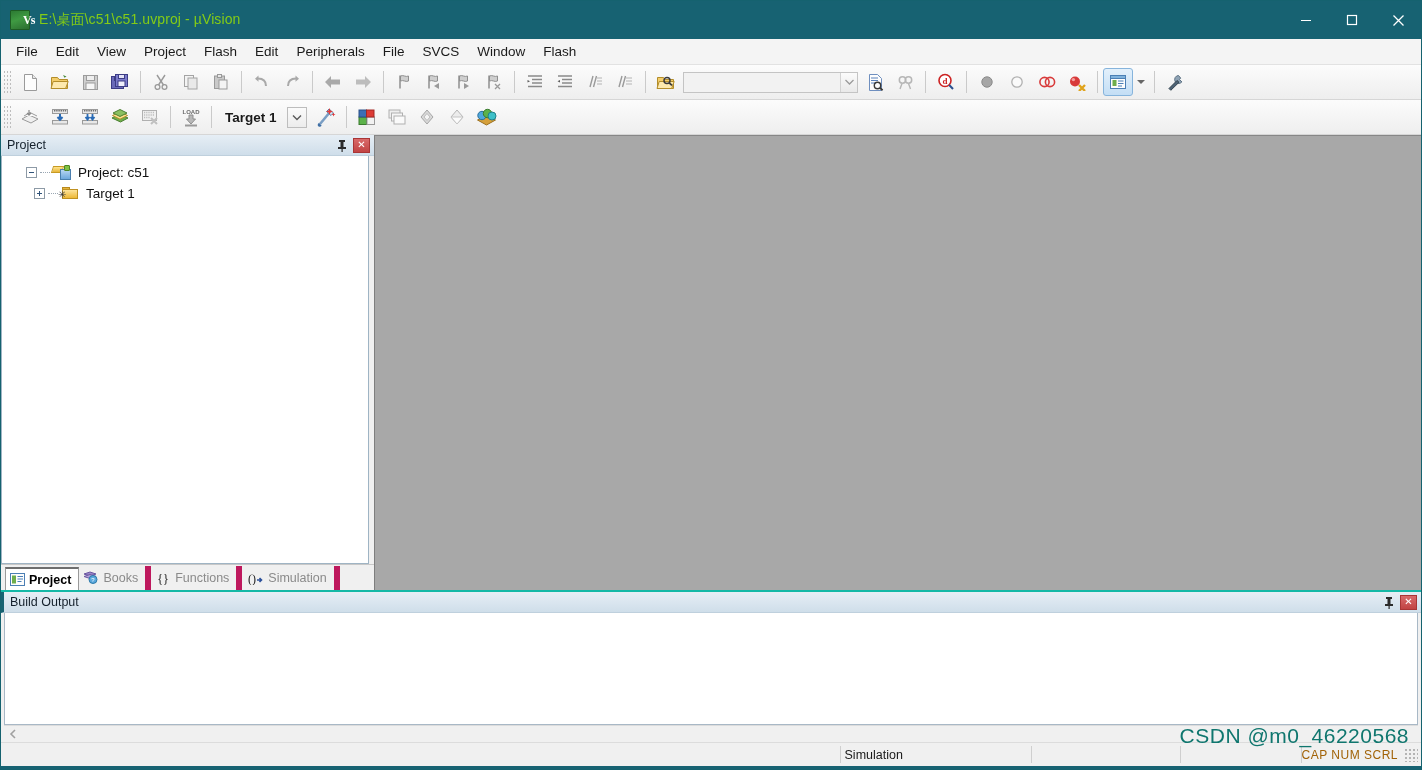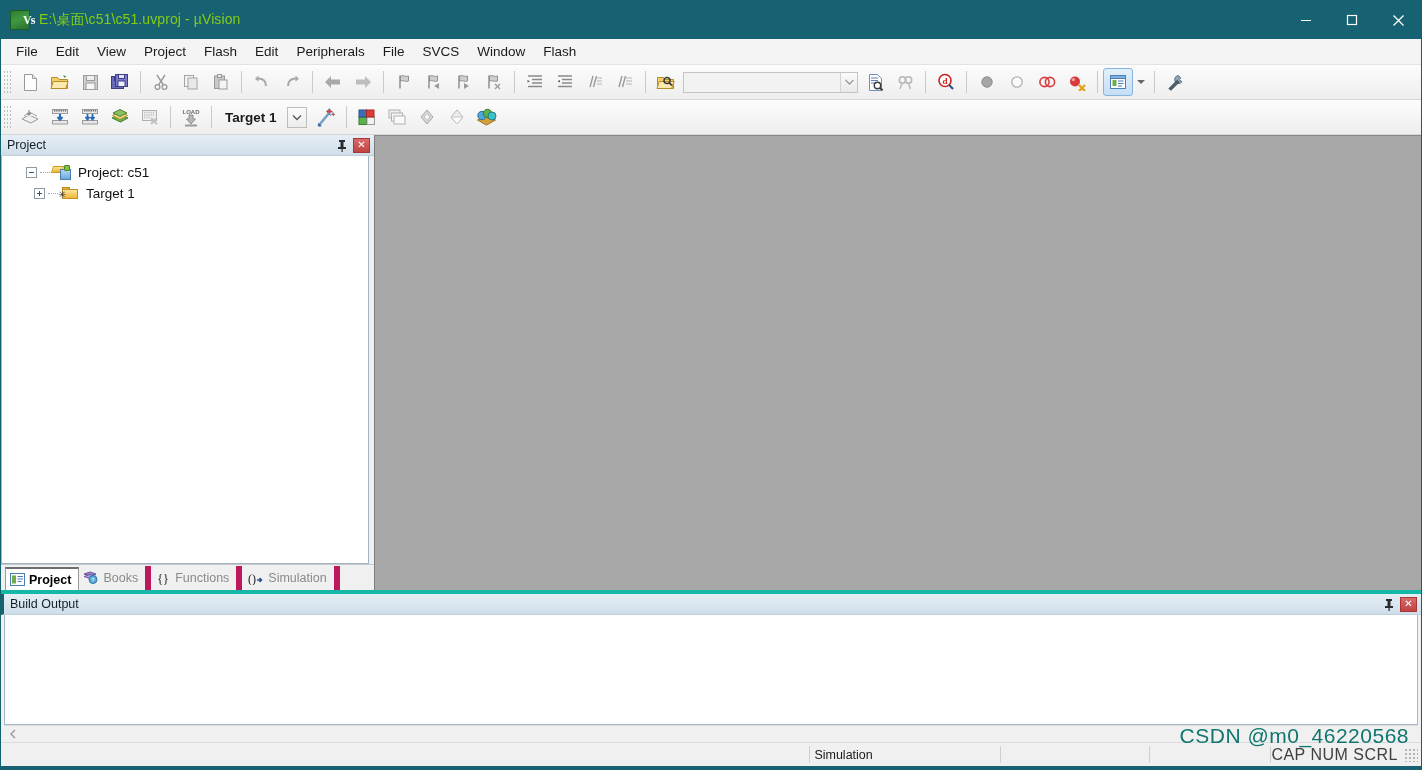--- a/index.html
+++ b/index.html
@@ -264,21 +264,21 @@
   .editor-area {
     flex: 1; background: #a8a8a8;
     border-left: 1px solid #7e7e7e;
     border-top: 1px solid #878787;
   }
 
   
   .build-panel {
     height: 152px; min-height: 152px;
     display: flex; flex-direction: column;
-    border-top: 4px solid #14b8a6;
+    border-top: 2px solid #14b8a6;
   }
   .build-head {
     height: 21px; min-height: 21px;
     background: linear-gradient(#e6eef5,#cfdeea);
     display: flex; align-items: center;
     padding-left: 6px;
     border-bottom: 1px solid #bfd0dd;
     border-left: 3px solid #176272;
   }
   .build-head .ttl { font-size: 12.5px; color: #14202b; flex: 1; font-weight: normal;}
@@ -311,21 +311,21 @@
     position: relative;
   }
   .st-cell {
     height: 18px; display: flex; align-items: center;
     font-size: 12.5px; color: #1a1a1a;
     padding: 0 4px; white-space: nowrap;
   }
   .st-div { width: 1px; height: 17px; background: #cfcfcf; }
   .st-flex { flex: 1; }
   .st-ind {
-    font-size: 16px; color: #404040; letter-spacing: 0.5px;
+    font-size: 12px; color: #a16207; letter-spacing: 0.5px;
     padding-right: 6px;
   }
   .grip-corner {
     width: 14px; height: 14px; margin-right: 3px;
     background-image: radial-gradient(#b4b4b4 42%, transparent 43%);
     background-size: 4px 4px;
   }
   .watermark {
     position: absolute;
     right: 12px; bottom: 18px;

